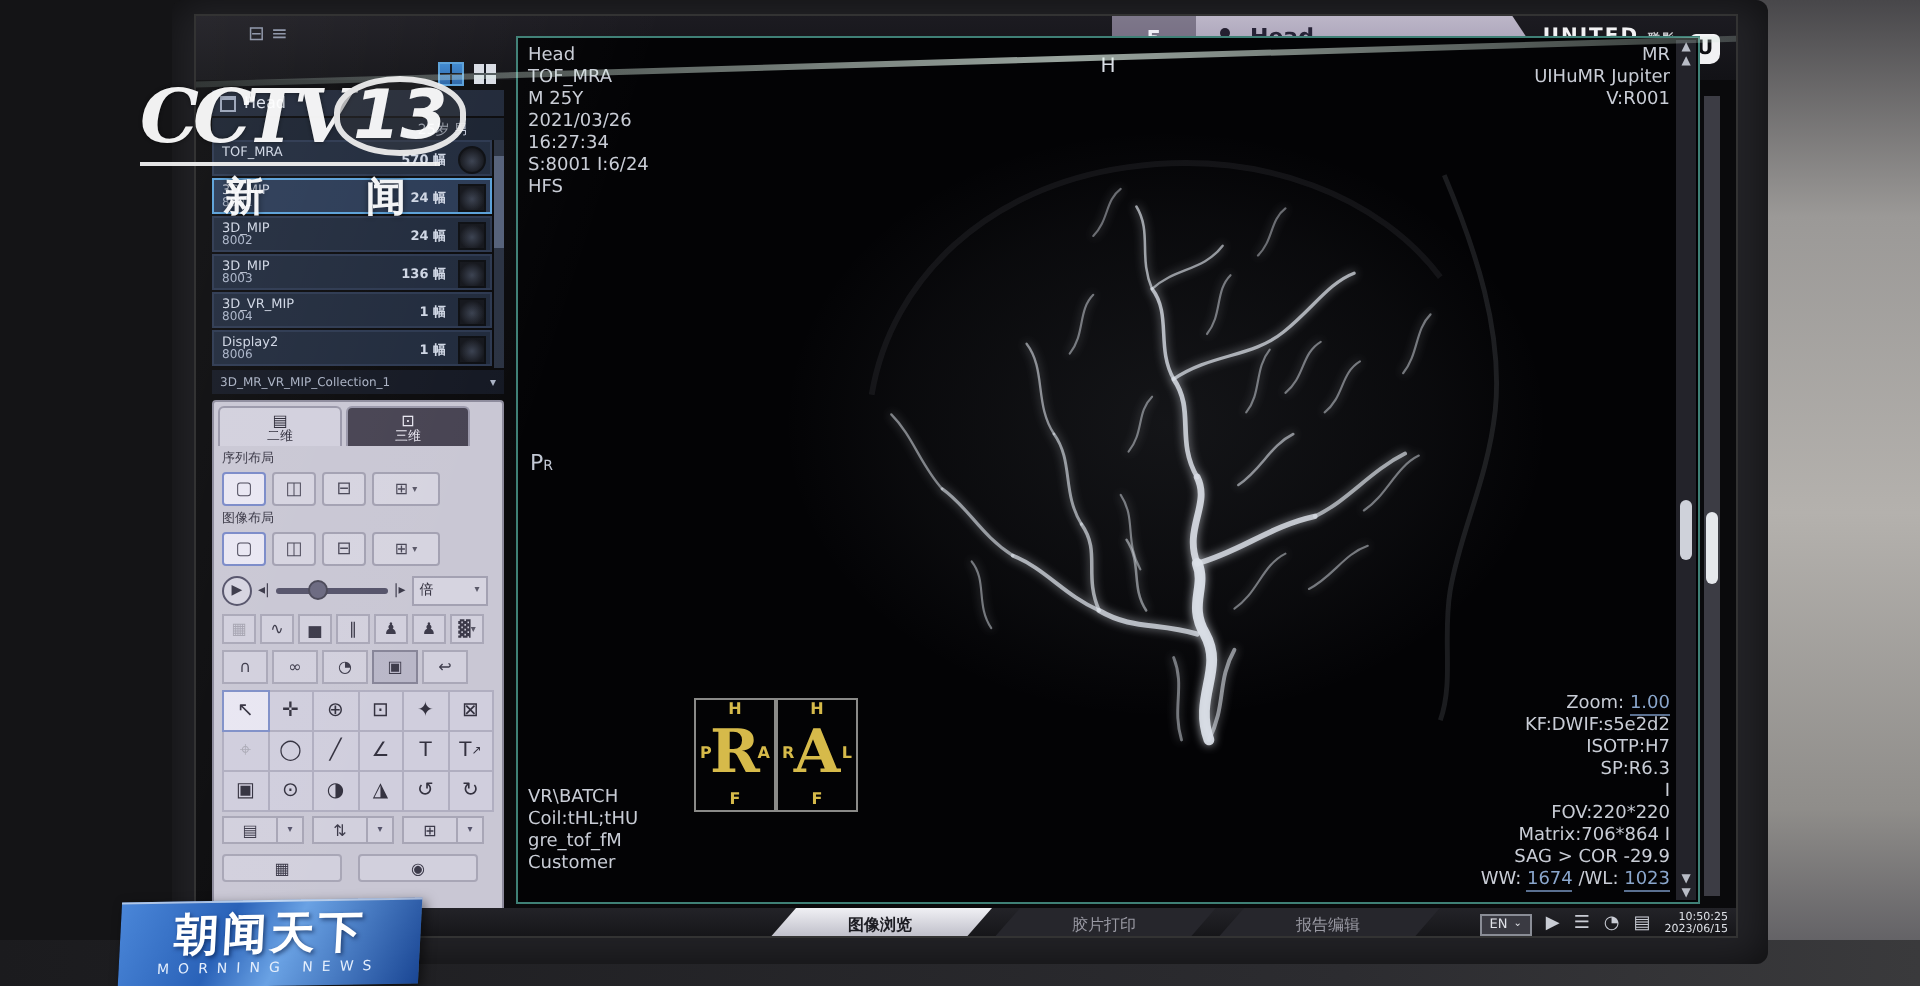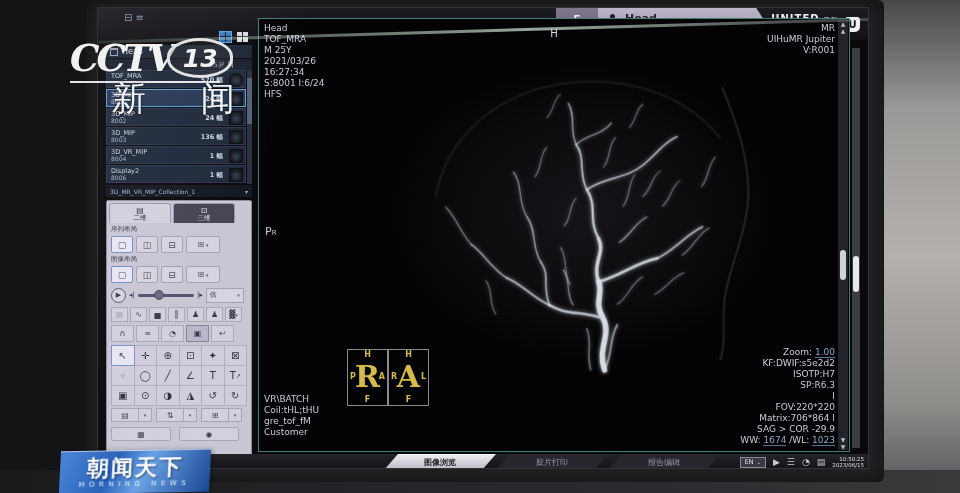--- a/index.html
+++ b/index.html
@@ -161,23 +161,23 @@
   .clockblk{text-align:right;font-size:5.5px;line-height:6.5px;color:#dfe2e8;}
 
   
   .cctv{left:30px;top:36px;width:210px;color:#fff;z-index:60;opacity:.94;margin-left:40px;}
   .cctv .row1{display:flex;align-items:center;}
   .cctv .word{font-size:37px;font-weight:bold;font-style:italic;letter-spacing:-3px;
         font-family:"DejaVu Serif","Liberation Serif",serif;
         text-shadow:0 0 2px rgba(0,0,0,.5);}
   .cctv .num{margin-left:-6px;width:66px;height:40px;border:3px solid #efefef;border-radius:50%/46%;
         background:rgba(60,60,64,.35);display:flex;align-items:center;justify-content:center;
-        font-size:25px;font-weight:bold;font-style:italic;}
+        font-size:34px;font-weight:bold;font-style:italic;}
   .cctv .uline{margin:1px 0 2px 0;width:150px;height:2px;background:#f2f2f2;}
-  .cctv .name{font-size:34px;font-weight:normal;letter-spacing:22px;margin-left:42px;line-height:27px;
+  .cctv .name{font-size:20px;font-weight:bold;letter-spacing:22px;margin-left:42px;line-height:27px;
         text-shadow:0 0 3px rgba(0,0,0,.55);}
   .banner{left:60px;top:450px;width:150px;height:43px;z-index:60;transform:skewX(-4deg) rotate(-1deg);
         background:linear-gradient(115deg,#4a86d8 0%,#2a62b8 35%,#6aa2e4 55%,#1a4694 100%);
         border-top:1px solid rgba(255,255,255,.6);box-shadow:2px 2px 6px rgba(0,0,0,.5);
         display:flex;flex-direction:column;align-items:center;justify-content:center;color:#fff;}
   .banner .t{font-size:22px;font-weight:bold;letter-spacing:2px;line-height:24px;text-shadow:1px 1px 2px rgba(0,20,60,.6);}
   .banner .s{font-size:7px;letter-spacing:4.5px;color:#e4eefc;line-height:9px;}
 </style>
 </head>
 <body>

